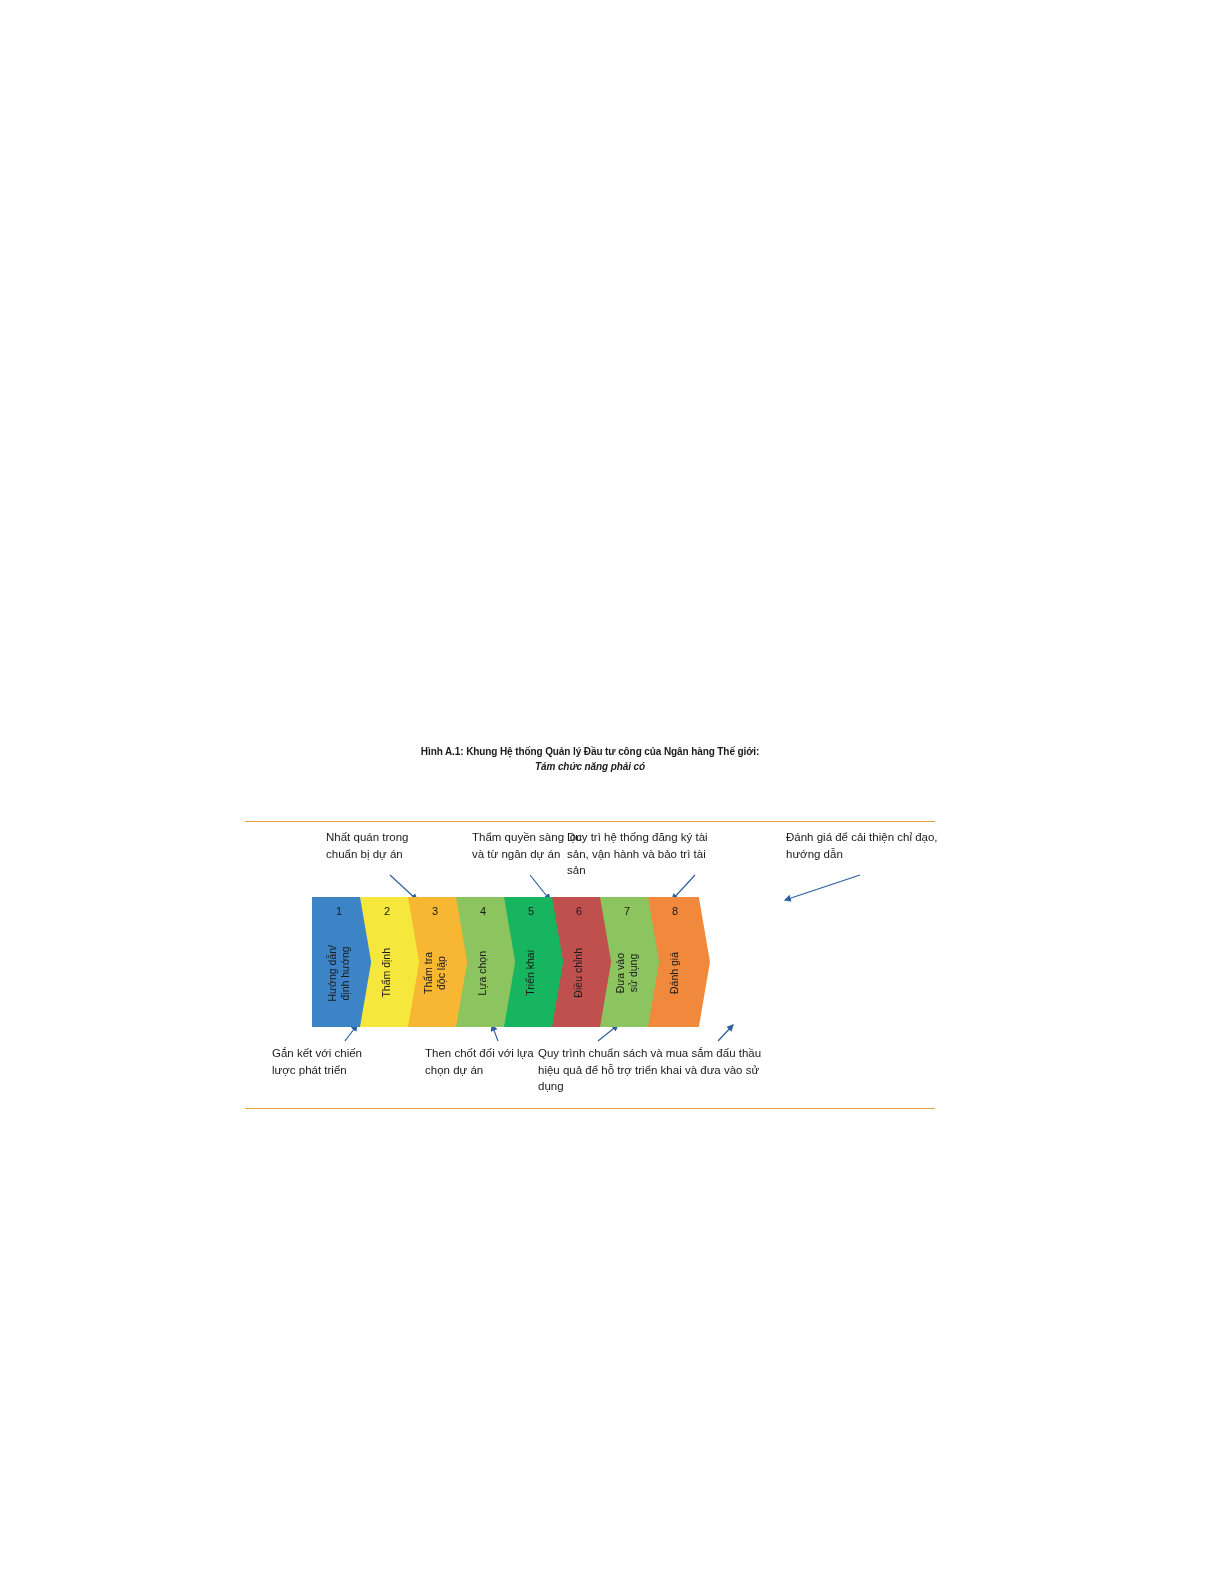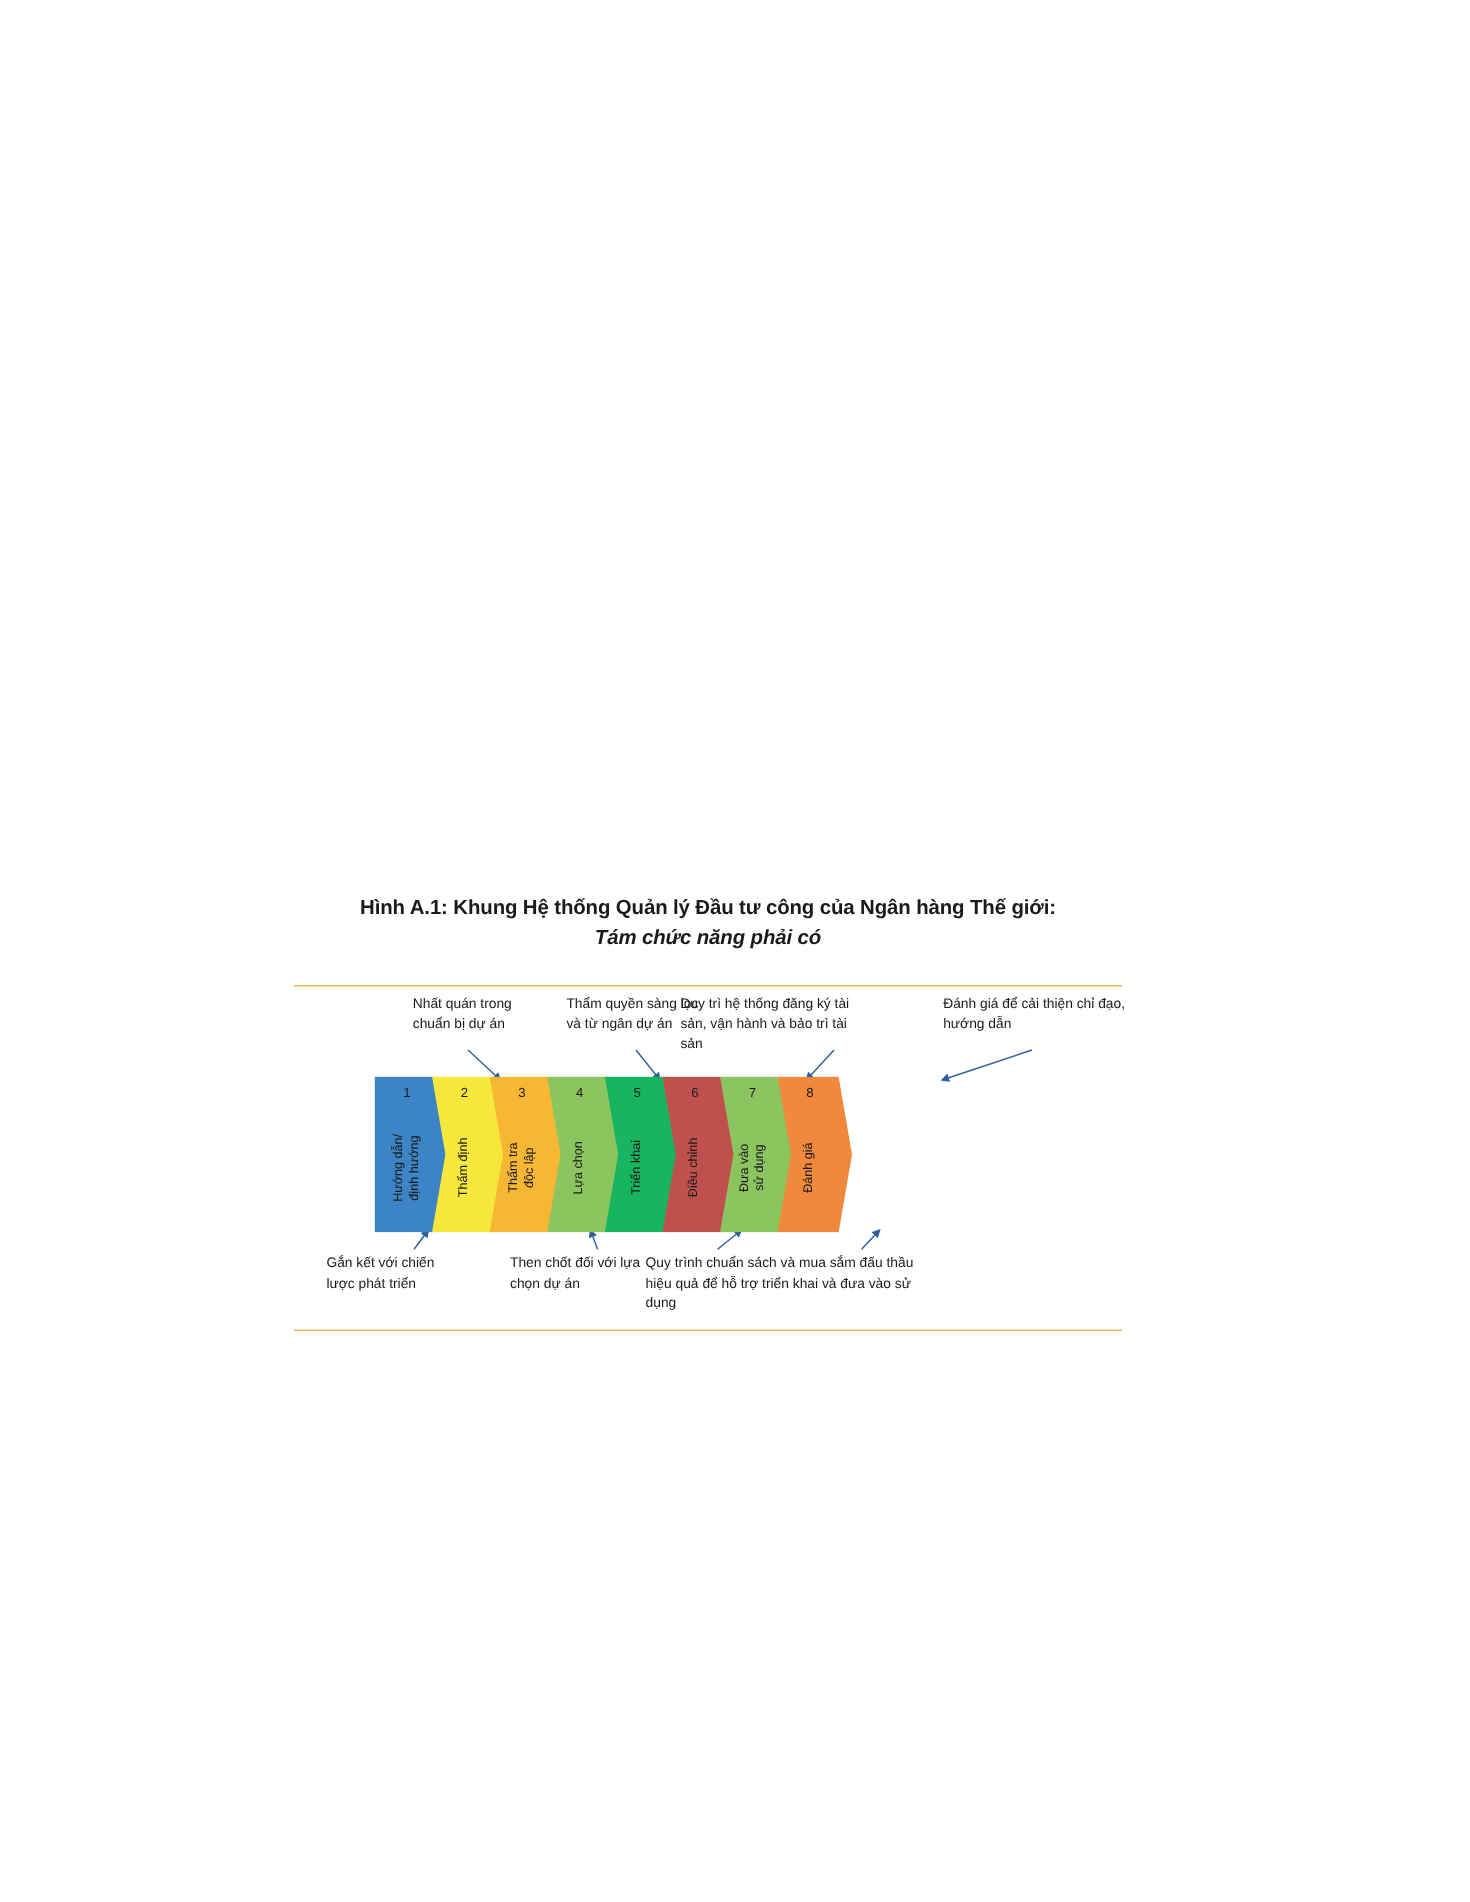--- a/index.html
+++ b/index.html
@@ -20,21 +20,21 @@
     left: 240px;
     top: 745px;
     width: 700px;
     height: 380px;
   }
 
   
   .fig-title {
     text-align: center;
     font-weight: bold;
-    font-size: 17px;
+    font-size: 10px;
     color: #1a1a1a;
     line-height: 1.45;
     letter-spacing: -0.1px;
     width: 640px;
     margin: 0 auto;
   }
   .fig-title .line2 { display: block; font-style: italic; }
 
   
   .rule {
@@ -95,21 +95,21 @@
     white-space: pre-line;
   }
 
   
   .callout {
     position: absolute;
     font-size: 11.5px;
     line-height: 1.45;
     color: #1a1a1a;
   }
-  .callout.top-1 { left: 104px; top: 84px;  width: 110px; }
+  .callout.top-1 { left: 86px; top: 84px;  width: 110px; }
   .callout.top-2 { left: 232px; top: 84px; width: 110px; }
   .callout.top-3 { left: 327px; top: 84px; width: 150px; }
   .callout.top-4 { left: 546px; top: 84px; width: 155px; }
   .callout.bot-1 { left: 32px;  top: 300px; width: 110px; }
   .callout.bot-2 { left: 185px; top: 300px; width: 110px; }
   .callout.bot-3 { left: 298px; top: 300px; width: 230px; }
 
   svg.arrows {
     position: absolute;
     left: 0;

